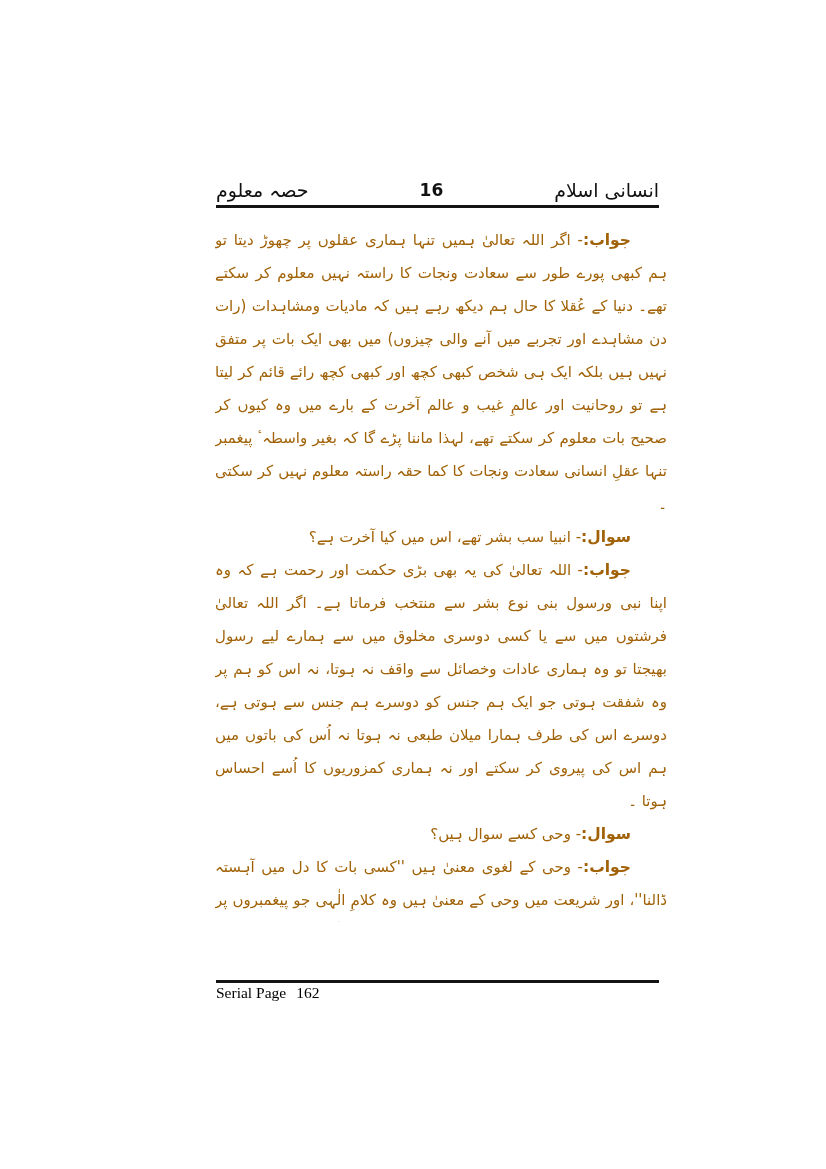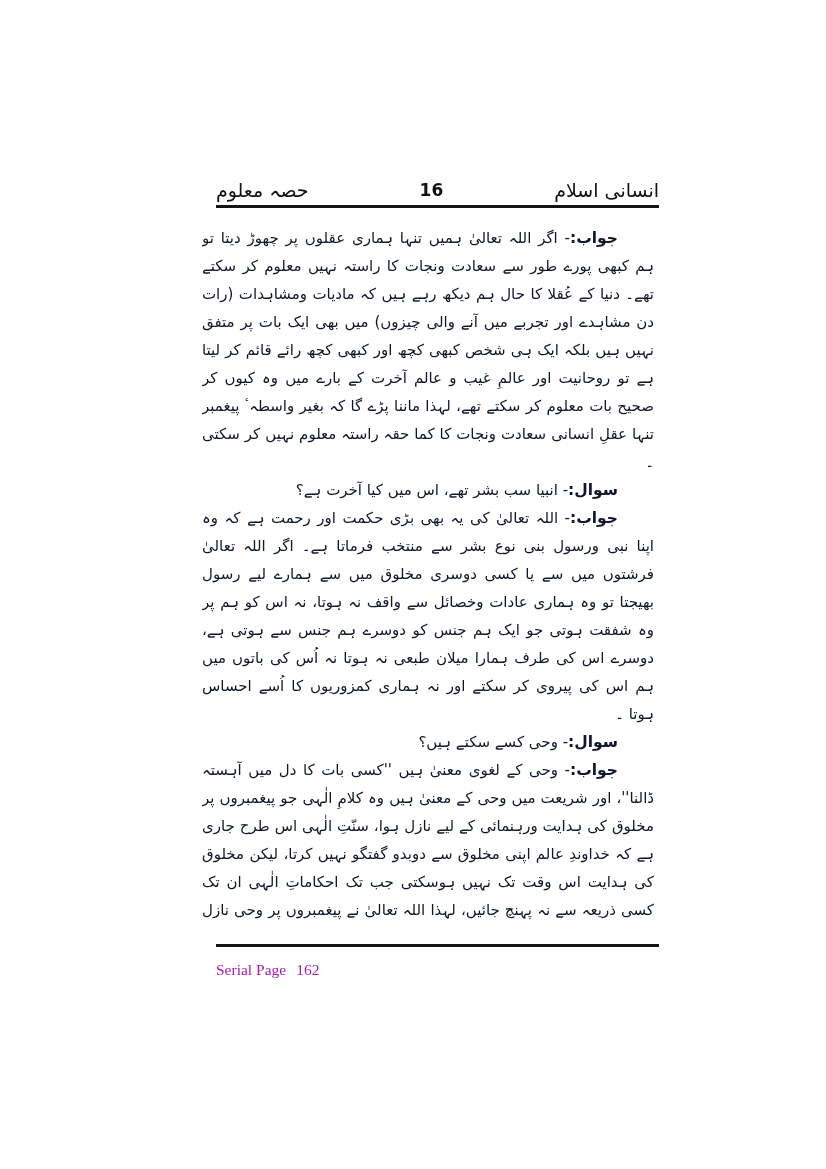--- a/index.html
+++ b/index.html
@@ -37,66 +37,66 @@
   }
   .header .page-number {
     font-size: 17px;
     font-weight: bold;
     line-height: 24px;
   }
 
   
   .body-text {
     position: absolute;
-    left: 202px;
+    left: 215px;
     top: 224px;
     width: 452px;
     height: 698px;
     overflow: hidden;
     direction: rtl;
     text-align: justify;
     font-size: 15px;
-    line-height: 28px;
-    color: #0f172a;
+    line-height: 33px;
+    color: #a16207;
   }
   .body-text p { text-indent: 36px; }
   .body-text .label { font-weight: bold; font-size: 15.5px; }
 
   
   .footer {
     position: absolute;
     left: 216px;
-    top: 944px;
+    top: 980px;
     width: 443px;
     border-top: 3px solid #141414;
-    padding-top: 14px;
+    padding-top: 1px;
     direction: ltr;
     text-align: left;
     font-family: "Liberation Serif", "DejaVu Serif", serif;
     font-size: 15.5px;
-    color: #a21caf;
+    color: #000000;
   }
   .footer .num { margin-left: 10px; }
 </style>
 </head>
 <body>
 
 <div class="page">
 
   <div class="header">
     <span class="book-title">انسانی اسلام</span>
     <span class="page-number">16</span>
     <span class="part-title">حصہ معلوم</span>
   </div>
 
   <div class="body-text" id="body-paragraphs">
       <p class="para answer"><span class="label">جواب:</span><span>- اگر اللہ تعالیٰ ہمیں تنہا ہماری عقلوں پر چھوڑ دیتا تو ہم کبھی پورے طور سے سعادت ونجات کا راستہ نہیں معلوم کر سکتے تھے۔ دنیا کے عُقلا کا حال ہم دیکھ رہے ہیں کہ مادیات ومشاہدات (رات دن مشاہدے اور تجربے میں آنے والی چیزوں) میں بھی ایک بات پر متفق نہیں ہیں بلکہ ایک ہی شخص کبھی کچھ اور کبھی کچھ رائے قائم کر لیتا ہے تو روحانیت اور عالمِ غیب و عالم آخرت کے بارے میں وہ کیوں کر صحیح بات معلوم کر سکتے تھے، لہذا ماننا پڑے گا کہ بغیر واسطہٴ پیغمبر تنہا عقلِ انسانی سعادت ونجات کا کما حقہ راستہ معلوم نہیں کر سکتی ۔</span></p>
       <p class="para question"><span class="label">سوال:</span><span>- انبیا سب بشر تھے، اس میں کیا آخرت ہے؟</span></p>
       <p class="para answer"><span class="label">جواب:</span><span>- اللہ تعالیٰ کی یہ بھی بڑی حکمت اور رحمت ہے کہ وہ اپنا نبی ورسول بنی نوع بشر سے منتخب فرماتا ہے۔ اگر اللہ تعالیٰ فرشتوں میں سے یا کسی دوسری مخلوق میں سے ہمارے لیے رسول بھیجتا تو وہ ہماری عادات وخصائل سے واقف نہ ہوتا، نہ اس کو ہم پر وہ شفقت ہوتی جو ایک ہم جنس کو دوسرے ہم جنس سے ہوتی ہے، دوسرے اس کی طرف ہمارا میلان طبعی نہ ہوتا نہ اُس کی باتوں میں ہم اس کی پیروی کر سکتے اور نہ ہماری کمزوریوں کا اُسے احساس ہوتا ۔</span></p>
-      <p class="para question"><span class="label">سوال:</span><span>- وحی کسے سکتے ہیں؟</span></p>
+      <p class="para question"><span class="label">سوال:</span><span>- وحی کسے سوال ہیں؟</span></p>
       <p class="para answer"><span class="label">جواب:</span><span>- وحی کے لغوی معنیٰ ہیں ''کسی بات کا دل میں آہستہ ڈالنا''، اور شریعت میں وحی کے معنیٰ ہیں وہ کلامِ الٰہی جو پیغمبروں پر مخلوق کی ہدایت ورہنمائی کے لیے نازل ہوا، سنّتِ الٰہی اس طرح جاری ہے کہ خداوندِ عالم اپنی مخلوق سے دوبدو گفتگو نہیں کرتا، لیکن مخلوق کی ہدایت اس وقت تک نہیں ہوسکتی جب تک احکاماتِ الٰہی ان تک کسی ذریعہ سے نہ پہنچ جائیں، لہذا اللہ تعالیٰ نے پیغمبروں پر وحی نازل فرمائی اوران کے ذریعہ سے اپنے بندوں کو نیک وبد سے آگاہ کر دیا ۔</span></p>
     </div>
 
   <div class="footer">
     <span>Serial Page</span><span class="num">162</span>
   </div>
 
 </div>
 
 </body></html>

